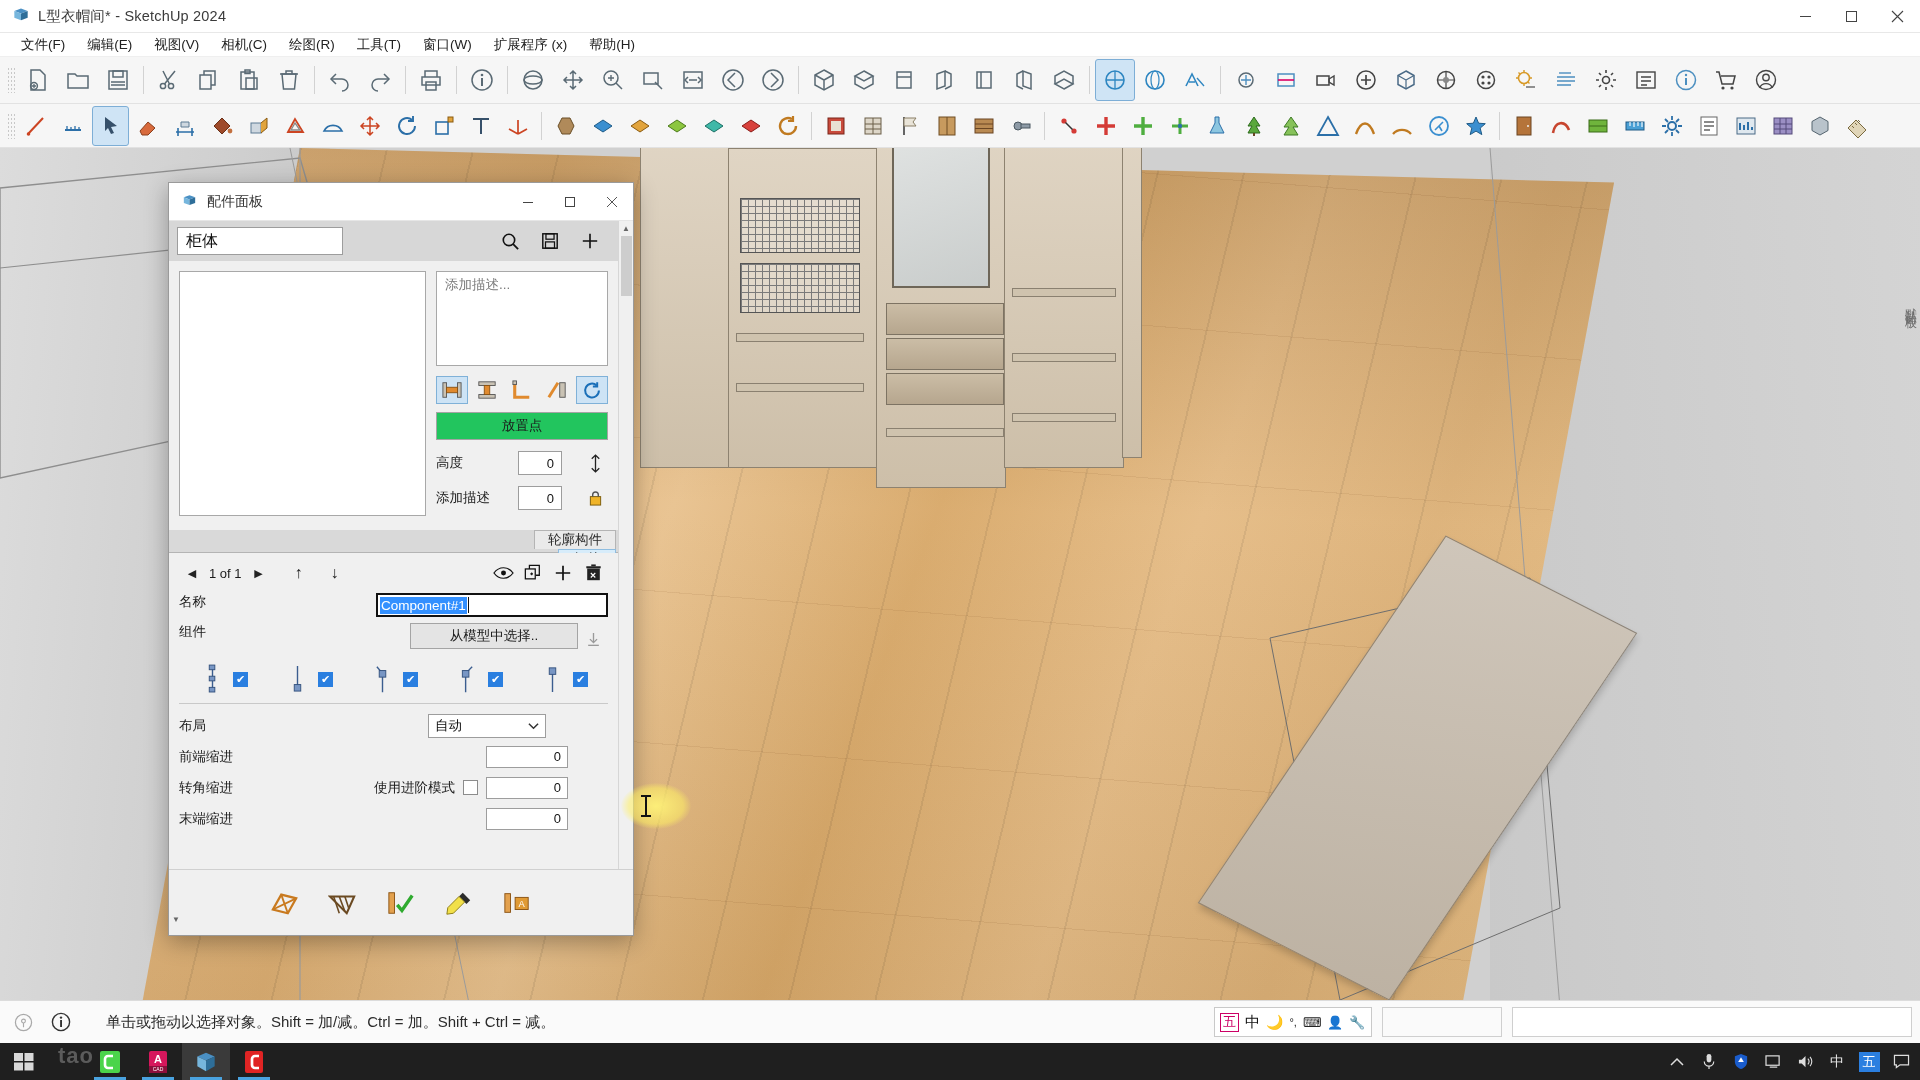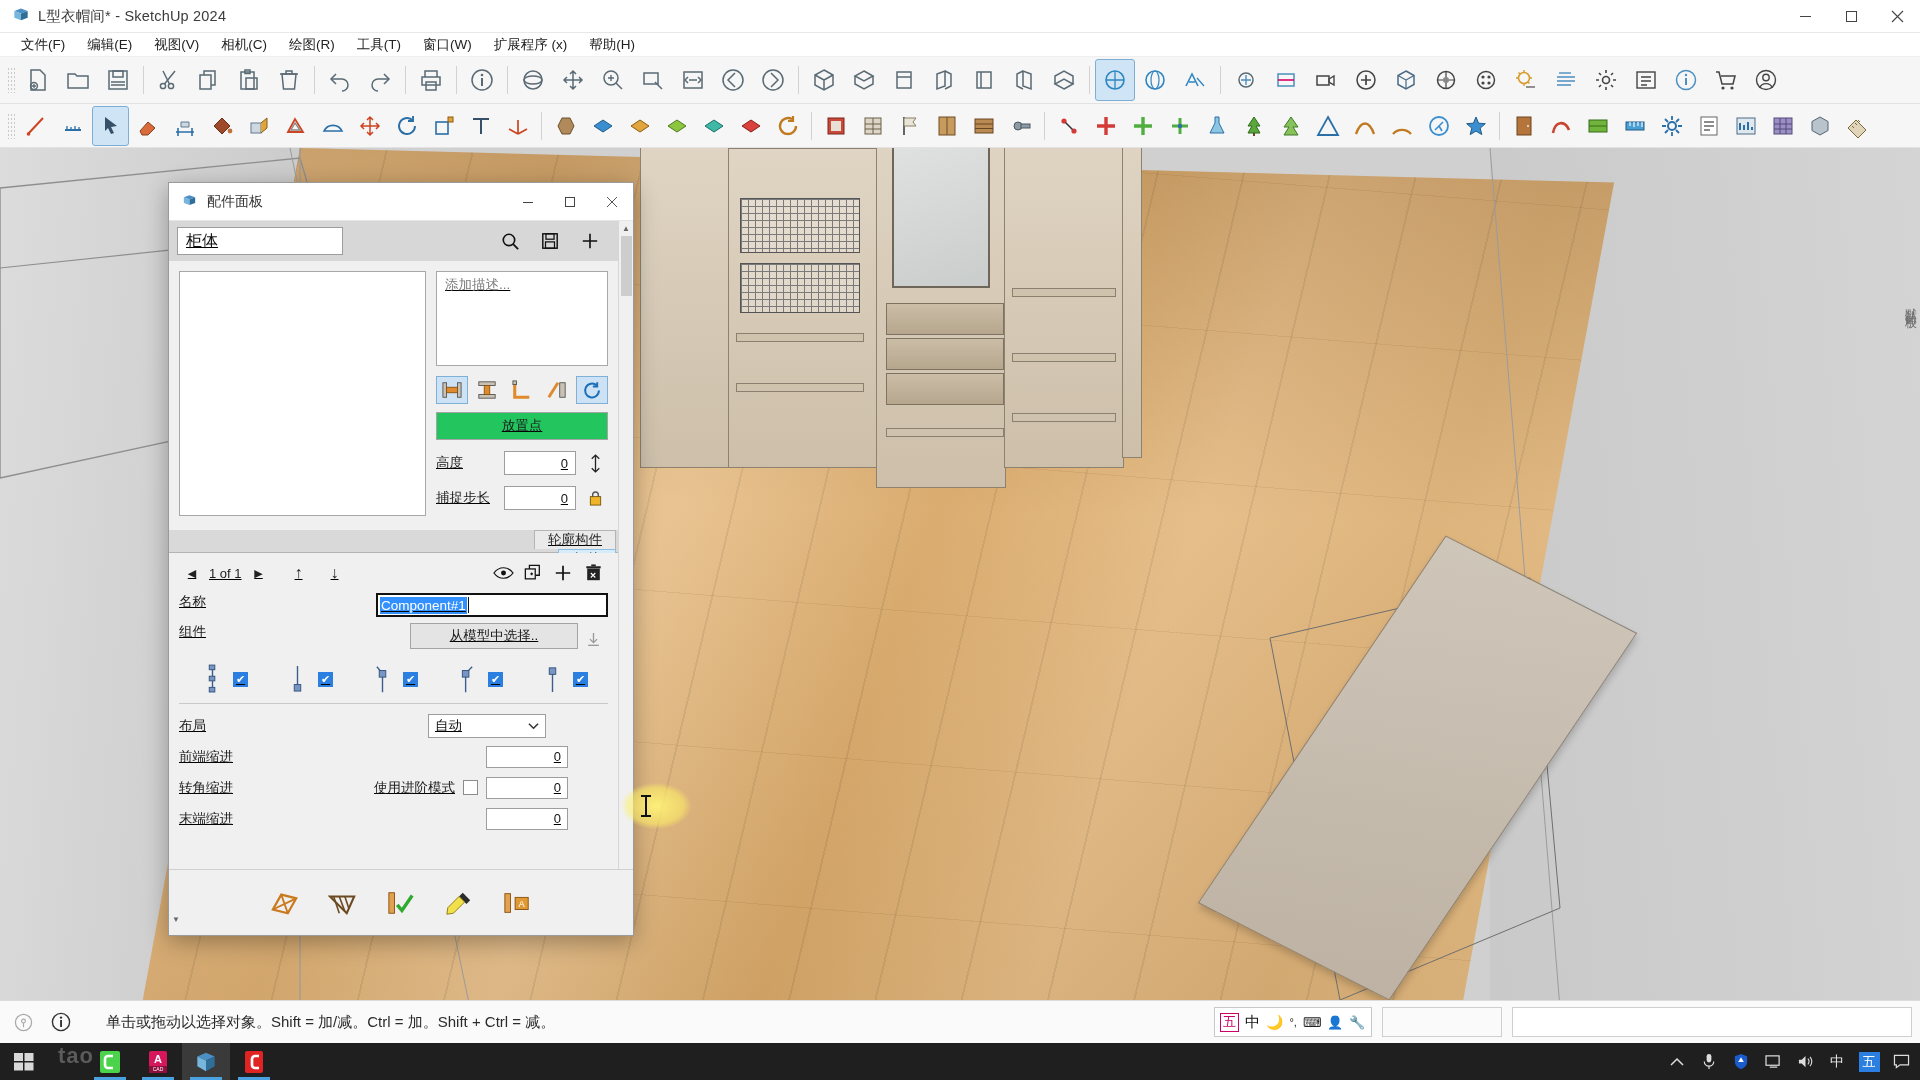--- a/index.html
+++ b/index.html
@@ -102,41 +102,41 @@
     box-shadow:0 6px 22px rgba(0,0,0,.30);
     display:flex; flex-direction:column;
   }
   .dlg-title{ height:38px; background:#fff; display:flex; align-items:center; border-bottom:1px solid #e6e6e6; position:relative;}
   .dlg-title .lg{ width:24px; margin-left:8px; display:flex; align-items:center; justify-content:center;}
   .dlg-title .tx{ font-size:14px; color:#333; margin-left:6px;}
   .dlg-wbtns{ position:absolute; right:0; top:0; display:flex; height:38px;}
   .dlg-wbtn{ width:42px; height:38px; display:flex; align-items:center; justify-content:center; color:#555; font-size:13px;}
 
   .dlg-body{ flex:1; display:flex; position:relative; overflow:hidden;}
-  .dlg-main{ flex:1; display:flex; flex-direction:column; overflow:hidden;text-decoration:underline;}
+  .dlg-main{ flex:1; display:flex; flex-direction:column; overflow:hidden;}
   .dlg-scroll{ width:15px; background:#f0f0f0; border-left:1px solid #d6d6d6; position:relative;}
   .sc-arrow{ height:15px; display:flex;align-items:center;justify-content:center; font-size:8px; color:#666; background:#f0f0f0;}
   .sc-arrow.bot{ position:absolute; bottom:0; left:0; right:0;}
   .sc-thumb{ position:absolute; top:15px; left:2px; width:11px; height:60px; background:#cdcdcd;}
 
   .searchrow{ height:40px; background:#d7d7d7; display:flex; align-items:center; padding:0 8px; gap:0;}
   .searchbox{ flex:1; height:28px; background:#fff; border:1px solid #9d9d9d; display:flex; align-items:center; padding:0 8px;
      font-size:16px; color:#111; max-width:252px;}
   .sr-icon{ width:40px; height:32px; display:flex;align-items:center;justify-content:center; color:#1a1a1a;}
 
   .toprow{ display:flex; padding:10px 10px 0 10px; gap:10px;}
   .preview{ width:248px; height:245px; background:#fff; border:1px solid #a8a8a8;}
   .rightcol{ flex:1; display:flex; flex-direction:column; gap:0;}
   .descbox{ height:95px; background:#fff; border:1px solid #a8a8a8; padding:4px 8px; font-size:13.5px; color:#7b7b7b; position:relative;}
   .btnrow{ display:flex; gap:3px; margin-top:10px;}
   .sqbtn{ width:32px; height:28px; border:1px solid transparent; display:flex;align-items:center;justify-content:center; background:transparent;}
   .sqbtn.sel{ background:#cde3f5; border:1px solid #7fb1d8;}
   .wbtn{ margin-top:8px; height:28px; background:#22c55e; border:1px solid #a4a4a4; display:flex;align-items:center;justify-content:center;
         font-size:13.5px; color:#1b1b1b;}
-  .numrow{ display:flex; align-items:center; margin-top:11px; gap:6px;}
+  .numrow{ display:flex; align-items:center; margin-top:11px; gap:20px;}
   .numrow .lb{ font-size:13.5px; color:#1b1b1b; width:62px;}
   .numrow .inp{ flex:1; height:24px; background:#fff; border:1px solid #9d9d9d; text-align:right; padding:0 7px; font-size:13px; color:#111; display:flex; align-items:center; justify-content:flex-end;}
   .numrow .ic{ width:26px; height:24px; display:flex;align-items:center;justify-content:center; color:#333;}
 
   .tabsrow{ display:flex; align-items:flex-end; height:23px; margin-top:14px; padding-left:10px; background:#d9d9d9; border-bottom:1px solid #b4b4b4;flex-direction:column;}
   .tab{ height:27px; min-width:58px; padding:0 13px; display:flex;align-items:center;justify-content:center;
     background:#eaeaea; border:1px solid #b4b4b4; border-bottom:none; font-size:13.5px; color:#2b2b2b; margin-right:2px;}
   .tab.active{ background:#d7ecfa; border-color:#8fbde0; height:30px; color:#0a0a0a;}
 
   .formarea{ flex:1; background:#f0f0f0; padding:0 10px; overflow:hidden;}
@@ -922,21 +922,21 @@
           <div class="numrow">
             <div class="lb">高度</div>
             <div class="inp">0</div>
             <div class="ic">
               <svg width="15" height="19" viewBox="0 0 16 20">
                   <path d="M8 2v16M4 5l4-4 4 4M4 15l4 4 4-4" stroke="#222" stroke-width="1.4" fill="none"></path>
                 </svg>
             </div>
           </div>
           <div class="numrow">
-            <div class="lb">捕捉步长</div>
+            <div class="lb">添加描述</div>
             <div class="inp">0</div>
             <div class="ic">
               <svg width="15" height="17" viewBox="0 0 16 18">
                   <rect x="2.5" y="7" width="11" height="9" fill="#f0b429" stroke="#7a5a08"></rect>
                   <path d="M5 7V5a3 3 0 0 1 6 0v2" fill="none" stroke="#555" stroke-width="1.5"></path>
                 </svg>
             </div>
           </div>
         </div>
       </div>

